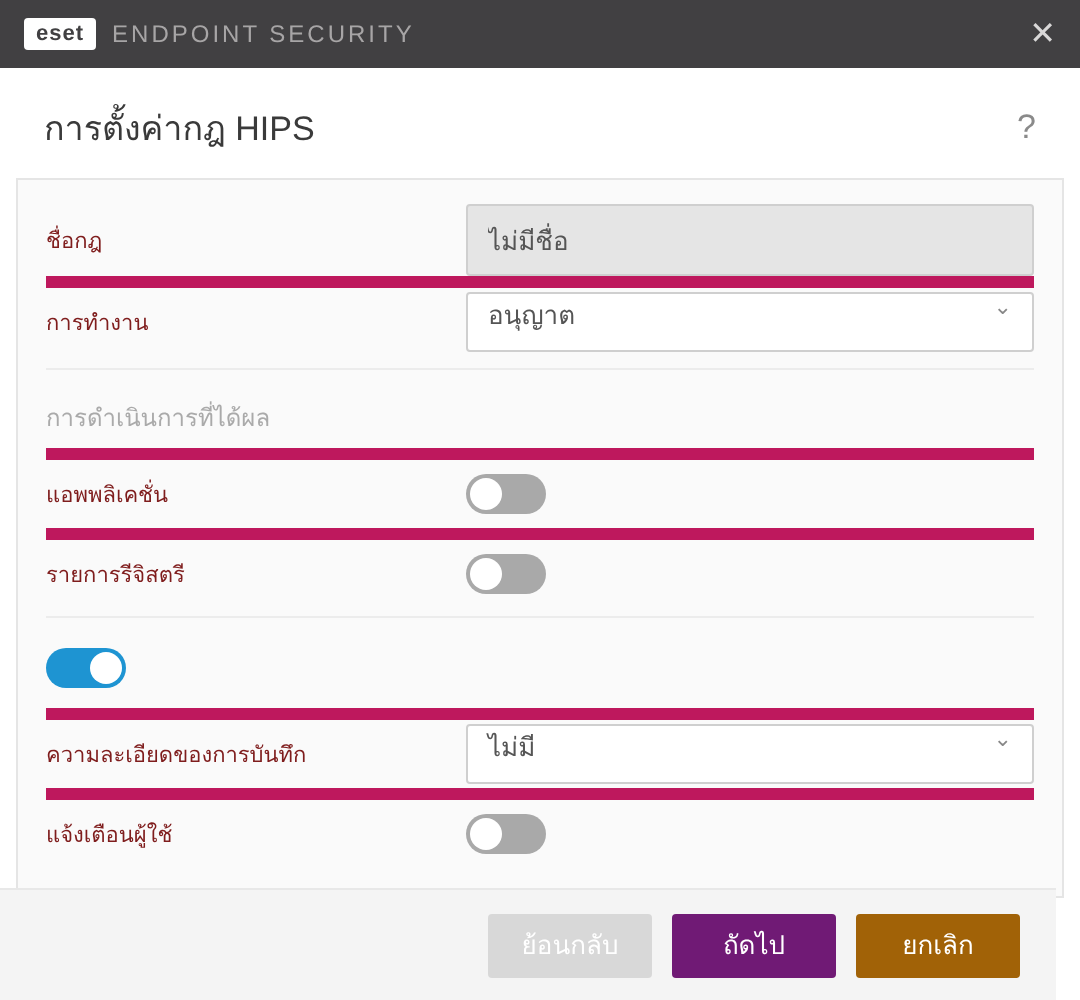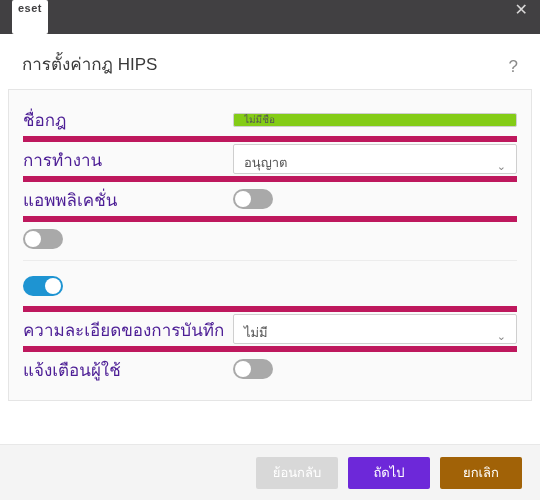--- a/index.html
+++ b/index.html
@@ -9,20 +9,21 @@
     width: 540px;
     height: 500px;
     overflow: hidden;
     font-size: 13px;
     color: #333;
   }
   .titlebar {
     height: 34px;
     background: #414042;
     display: flex;
+    align-items: center;
     padding: 0 12px;
     color: #a7a5a6;
   }
   .logo {
     background: #fff;
     color: #414042;
     font-weight: 700;
     font-size: 11px;
     padding: 2px 6px;
     border-radius: 2px;
@@ -35,21 +36,21 @@
   }
   .titlebar-close {
     margin-left: auto;
     color: #d9d8d8;
     font-size: 16px;
     cursor: pointer;
   }
   .header {
     padding: 16px 22px 12px;
     display: flex;
-    align-items: flex-end;
+    align-items: center;
     color: #3a3a3a;
   }
   .header h1 {
     font-size: 17px;
     font-weight: 400;
   }
   .help-icon {
     margin-left: auto;
     color: #8a8a8a;
     font-size: 17px;
@@ -63,42 +64,42 @@
   }
   .row {
     display: flex;
     align-items: center;
     min-height: 40px;
     border-top: 6px solid #be185d;
   }
   .row:first-child { border-top: none; padding-top: 6px;}
   .row-label {
     width: 210px;
-    color: #4c1d95;
-    font-size: 17px;
+    color: #7f1d1d;
+    font-size: 11px;
   }
   .row-control { flex: 1; }
   input[type=text].field {
     width: 100%;
-    height: 14px;
+    height: 36px;
     border: 1px solid #cfcfcf;
     border-radius: 2px;
     padding: 0 10px;
-    font-size: 10px;
+    font-size: 13px;
     color: #555;
-    background: #84cc16;
+    background: #e5e5e5;
   }
   .select {
     width: 100%;
     height: 30px;
     border: 1px solid #cfcfcf;
     border-radius: 2px;
     background: #fff;
     display: flex;
-    align-items: flex-end;
+    align-items: flex-start;
     padding: 0 10px;
     color: #555;
     font-size: 13px;
     cursor: pointer;
     position: relative;
   }
   .select .chev {
     margin-left: auto;
     color: #888;
     font-size: 11px;
@@ -123,48 +124,49 @@
     background: #fff;
     border-radius: 50%;
     top: 2px; left: 2px;
     transition: left .1s;
   }
   .toggle.on { background: #1e94d2; }
   .toggle.on .knob { left: 22px; }
   .spacer { height: 6px; border-top: 1px solid #ececec; margin-top:4px;}
   .footer {
     position: absolute;
-    bottom: 0; left: 0; right: 0;
+    bottom: 0; left: 0; right: 12px;
     height: 56px;
     display: flex;
     align-items: center;
     justify-content: flex-end;
     gap: 10px;
     padding: 0 18px;
     background: #f4f4f4;
     border-top: 1px solid #e8e8e8;
   }
   .btn {
     min-width: 82px;
     height: 32px;
     border: none;
     border-radius: 2px;
     font-size: 13px;
     cursor: pointer;
     padding: 0 14px;
   }
   .btn-disabled { background: #d8d8d8; color: #fff; cursor: default;}
-  .btn-primary { background: #6d28d9; color: #fff; }
+  .btn-primary { background: #701a75; color: #fff; }
   .btn-secondary { background: #a16207; color: #fff; }
 </style>
 </head>
 <body>
 
 <div class="titlebar">
   <span class="logo">eset</span>
+  <span class="titlebar-title">ENDPOINT SECURITY</span>
   <span class="titlebar-close">✕</span>
 </div>
 
 <div class="header">
   <h1>การตั้งค่ากฎ HIPS</h1>
   <span class="help-icon">?</span>
 </div>
 
 <div class="panel">
 
@@ -178,32 +180,34 @@
   <div class="row">
     <div class="row-label">การทำงาน</div>
     <div class="row-control">
       <div class="select">
         <span>อนุญาต</span>
         <span class="chev">⌄</span>
       </div>
     </div>
   </div>
 
+  <div class="section-label">การดำเนินการที่ได้ผล</div>
 
 
   <div class="row">
     <div class="row-label">แอพพลิเคชั่น</div>
     <div class="row-control">
       <div class="toggle">
           <div class="knob"></div>
         </div>
     </div>
   </div>
 
   <div class="row">
+    <div class="row-label">รายการรีจิสตรี</div>
     <div class="row-control">
       <div class="toggle">
           <div class="knob"></div>
         </div>
     </div>
   </div>
 
   <div class="spacer"></div>
 
   <div class="row" style="border-top:none">

